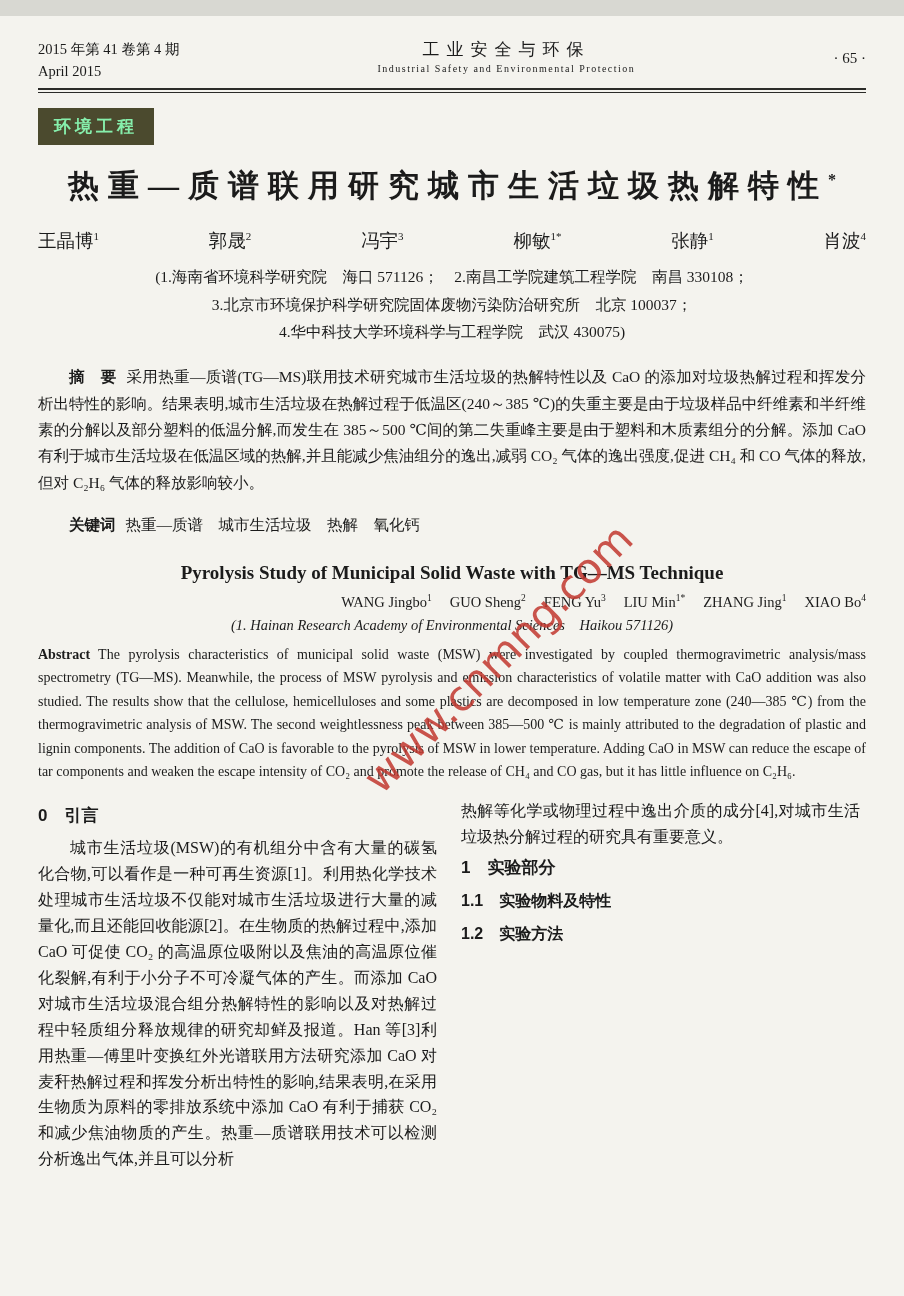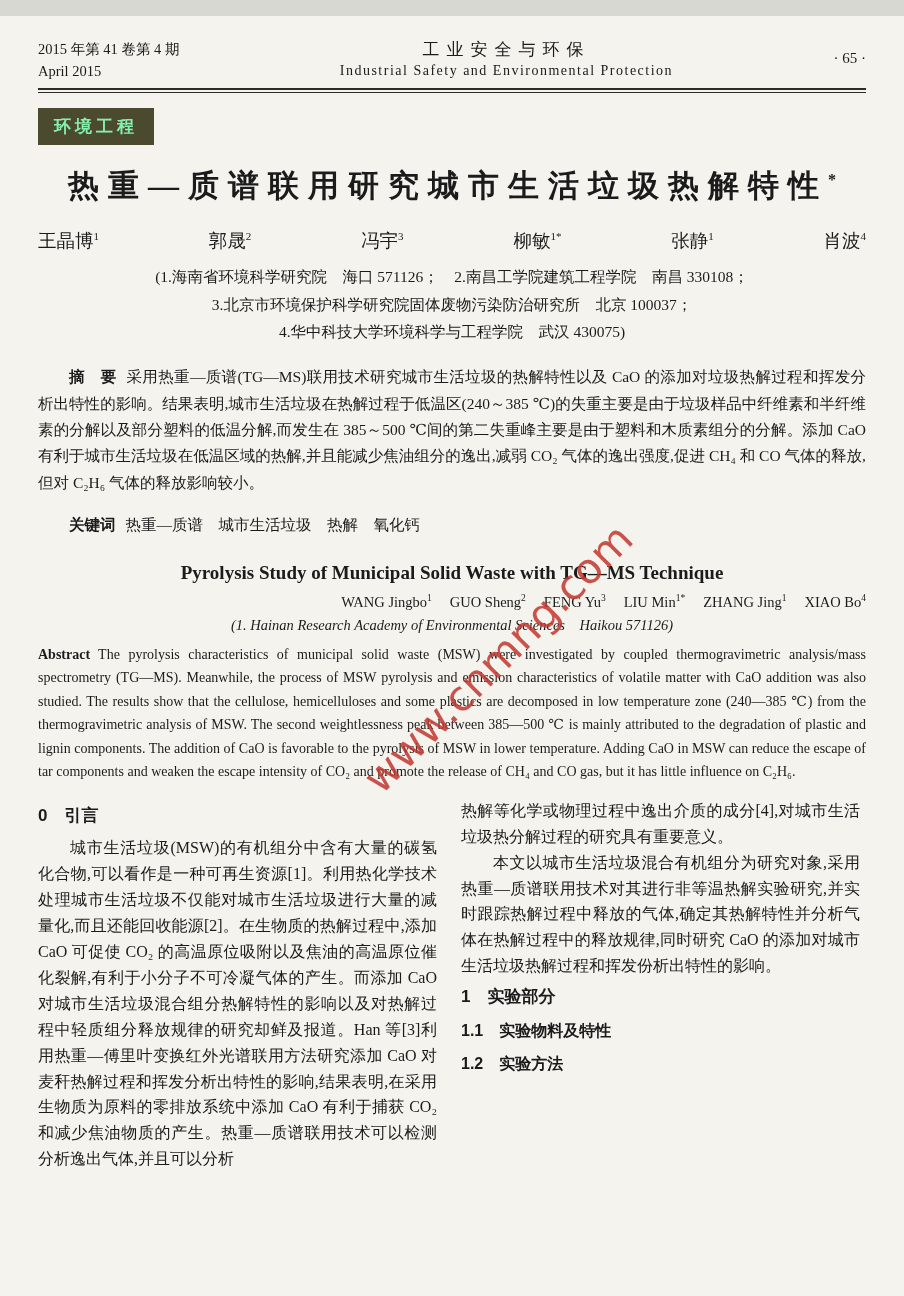--- a/index.html
+++ b/index.html
@@ -8,21 +8,21 @@
     position:relative; width:904px; height:1296px; margin:16px auto;
     background:#f4f3ee; color:#1b1b1b; overflow:hidden;
     font-family:"Liberation Serif","DejaVu Serif",serif;
     padding:22px 38px 0 38px;
   }
   
   .header { display:flex; justify-content:space-between; align-items:flex-start; }
   .h-left { font-size:14.5px; line-height:1.55; }
   .h-center { text-align:center; flex:1; }
   .jt-cn { font-size:17px; letter-spacing:7px; }
-  .jt-en { font-size:14px; letter-spacing:1.5px; margin-top:2px;text-align:center; }
+  .jt-en { font-size:10px; letter-spacing:1.5px; margin-top:2px;text-align:center; }
   .h-right { font-size:15px; padding-top:12px; white-space:nowrap; }
   .rule-thick { border-top:2.5px solid #2b2b28; margin-top:5px; }
   .rule-thin  { border-top:1px solid #2b2b28; margin-top:2px; }
   
   .category {
     display:inline-block; margin-top:15px;
     background:var(--category-bg,#4b4a2e); color:#86efac;
     font-family:"Liberation Sans","DejaVu Sans",sans-serif; font-weight:bold;
     font-size:17px; letter-spacing:4px; padding:7px 16px;
   }
@@ -117,21 +117,20 @@
   <p class="abstract-en"><span class="blabel-en">Abstract</span><span>The pyrolysis characteristics of municipal solid waste (MSW) were investigated by coupled thermogravimetric analysis/mass spectrometry (TG—MS). Meanwhile, the process of MSW pyrolysis and emission characteristics of volatile matter with CaO addition was also studied. The results show that the cellulose, hemicelluloses and some plastics are decomposed in low temperature zone (240—385 ℃) from the thermogravimetric analysis of MSW. The second weightlessness peak between 385—500 ℃ is mainly attributed to the degradation of plastic and lignin components. The addition of CaO is favorable to the pyrolysis of MSW in lower temperature. Adding CaO in MSW can reduce the escape of tar components and weaken the escape intensity of CO₂ and promote the release of CH₄ and CO gas, but it has little influence on C₂H₆.</span></p>
 
 
   <div class="body-cols">
     <div class="col">
       <div class="sec-h">0　引言</div>
       <p>城市生活垃圾(MSW)的有机组分中含有大量的碳氢化合物,可以看作是一种可再生资源[1]。利用热化学技术处理城市生活垃圾不仅能对城市生活垃圾进行大量的减量化,而且还能回收能源[2]。在生物质的热解过程中,添加 CaO 可促使 CO₂ 的高温原位吸附以及焦油的高温原位催化裂解,有利于小分子不可冷凝气体的产生。而添加 CaO 对城市生活垃圾混合组分热解特性的影响以及对热解过程中轻质组分释放规律的研究却鲜及报道。Han 等[3]利用热重—傅里叶变换红外光谱联用方法研究添加 CaO 对麦秆热解过程和挥发分析出特性的影响,结果表明,在采用生物质为原料的零排放系统中添加 CaO 有利于捕获 CO₂ 和减少焦油物质的产生。热重—质谱联用技术可以检测分析逸出气体,并且可以分析</p>
     </div>
     <div class="col">
       <p class="noindent">热解等化学或物理过程中逸出介质的成分[4],对城市生活垃圾热分解过程的研究具有重要意义。</p>
-      <p>本文以城市生活垃圾混合有机组分为研究对象,采用热重—质谱联用技术对其进行非等温热解实验研究,并实时跟踪热解过程中释放的气体,确定其热解特性并分析气体在热解过程中的释放规律,同时研究 CaO 的添加对城市生活垃圾热解过程和挥发份析出特性的影响。</p>
       <div class="sec-h">1　实验部分</div>
       <div class="sub-h">1.1　实验物料及特性</div>
       <div class="sub-h">1.2　实验方法</div>
     </div>
   </div>
 
   <div class="watermark">www.cnmng.com</div>
 
 </div>
 

